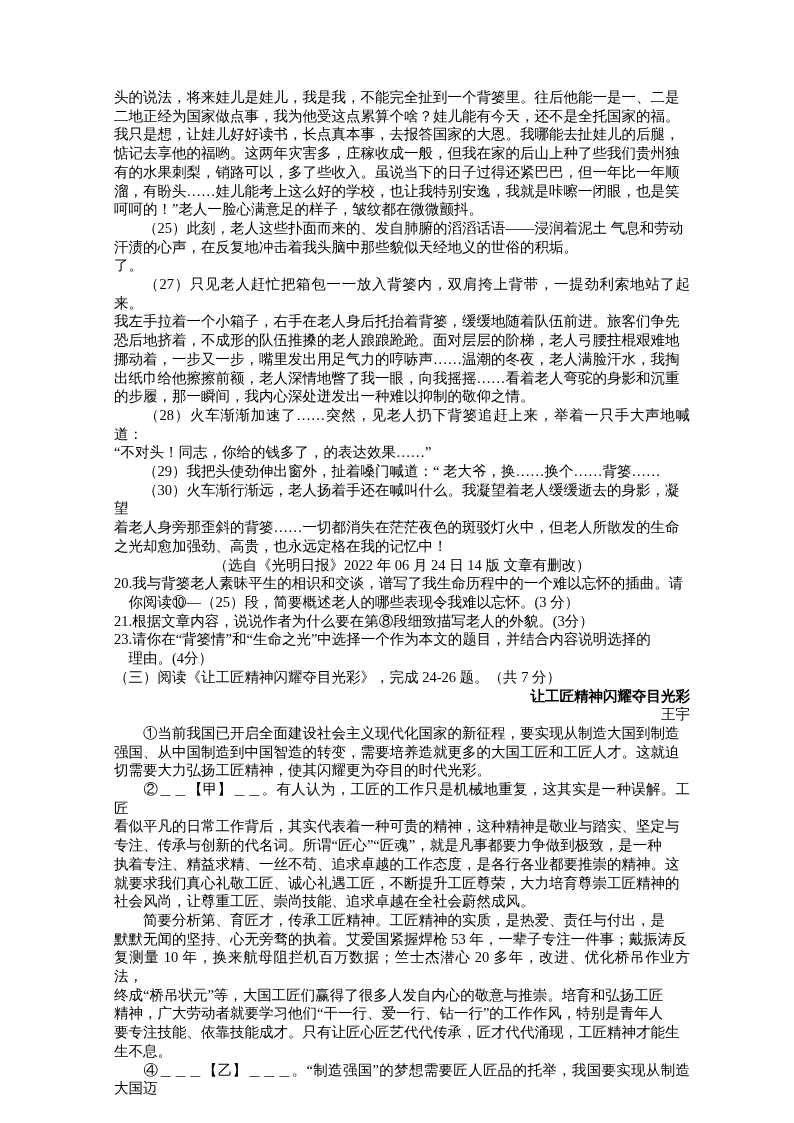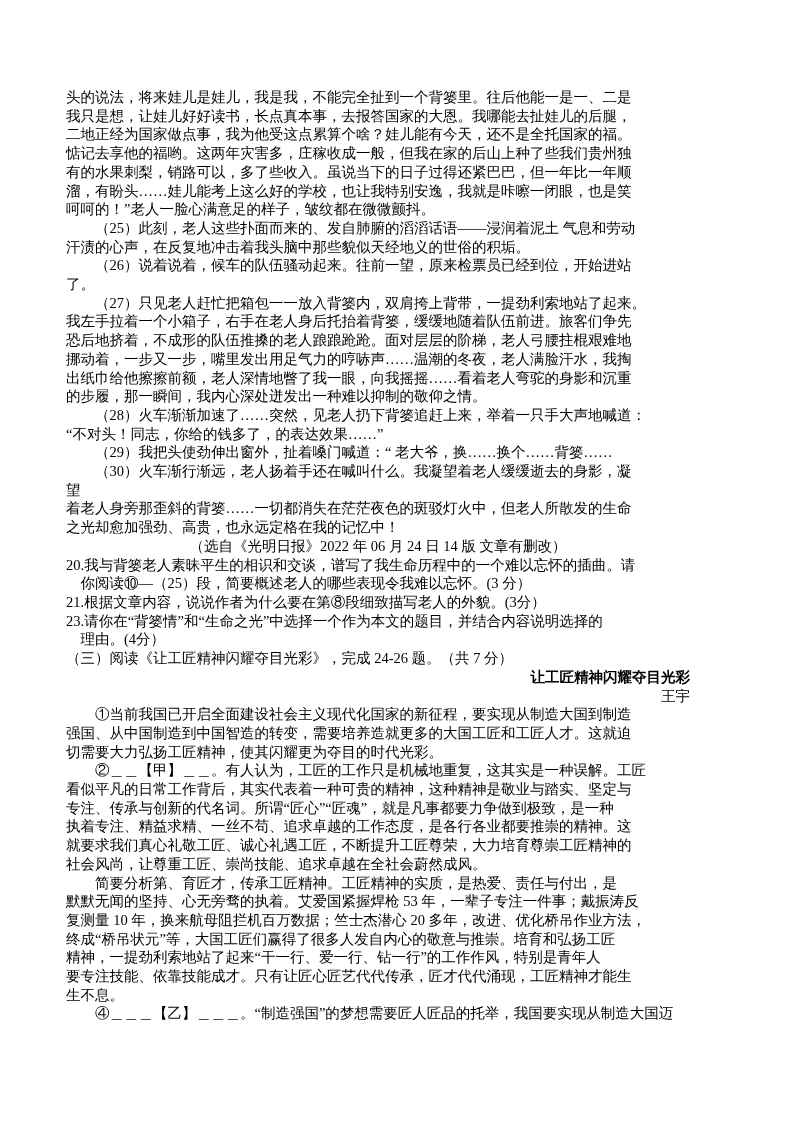--- a/index.html
+++ b/index.html
@@ -7,21 +7,21 @@
     padding: 0;
     background: #ffffff;
   }
   .page {
     position: relative;
     width: 794px;
     height: 1123px;
     background: #ffffff;
     overflow: hidden;
     box-sizing: border-box;
-    padding: 88px 104px 0 66px;
+    padding: 88px 104px 0 114px;
     font-family: "Liberation Serif", "DejaVu Serif", serif;
     font-size: 14.5px;
     line-height: 18.7px;
     color: #000000;
   }
   .textblock div.line {
     white-space: pre-wrap;
     text-align: justify;
     text-justify: inter-ideograph;
   }
@@ -39,29 +39,28 @@
     white-space: pre-wrap;
   }
 </style>
 </head>
 <body>
 
 <div class="page">
 
   <div class="textblock">
       <div class="line">头的说法，将来娃儿是娃儿，我是我，不能完全扯到一个背篓里。往后他能一是一、二是</div>
+      <div class="line">二地正经为国家做点事，我为他受这点累算个啥？娃儿能有今天，还不是全托国家的福。</div>
       <div class="line">我只是想，让娃儿好好读书，长点真本事，去报答国家的大恩。我哪能去扯娃儿的后腿，</div>
-      <div class="line">二地正经为国家做点事，我为他受这点累算个啥？娃儿能有今天，还不是全托国家的福。</div>
       <div class="line">惦记去享他的福哟。这两年灾害多，庄稼收成一般，但我在家的后山上种了些我们贵州独</div>
       <div class="line">有的水果刺梨，销路可以，多了些收入。虽说当下的日子过得还紧巴巴，但一年比一年顺</div>
       <div class="line">溜，有盼头……娃儿能考上这么好的学校，也让我特别安逸，我就是咔嚓一闭眼，也是笑</div>
       <div class="line">呵呵的！”老人一脸心满意足的样子，皱纹都在微微颤抖。</div>
       <div class="line">　　（25）此刻，老人这些扑面而来的、发自肺腑的滔滔话语——浸润着泥土 气息和劳动</div>
       <div class="line">汗渍的心声，在反复地冲击着我头脑中那些貌似天经地义的世俗的积垢。</div>
-      <div class="line">　　（26）说着说着，候车的队伍骚动起来。往前一望，原来检票员已经到位，开始进站</div>
       <div class="line">了。</div>
       <div class="line">　　（27）只见老人赶忙把箱包一一放入背篓内，双肩挎上背带，一提劲利索地站了起来。</div>
       <div class="line">我左手拉着一个小箱子，右手在老人身后托抬着背篓，缓缓地随着队伍前进。旅客们争先</div>
       <div class="line">恐后地挤着，不成形的队伍推搡的老人踉踉跄跄。面对层层的阶梯，老人弓腰拄棍艰难地</div>
       <div class="line">挪动着，一步又一步，嘴里发出用足气力的哼哧声……温潮的冬夜，老人满脸汗水，我掏</div>
       <div class="line">出纸巾给他擦擦前额，老人深情地瞥了我一眼，向我摇摇……看着老人弯驼的身影和沉重</div>
       <div class="line">的步履，那一瞬间，我内心深处迸发出一种难以抑制的敬仰之情。</div>
       <div class="line">　　（28）火车渐渐加速了……突然，见老人扔下背篓追赶上来，举着一只手大声地喊道：</div>
       <div class="line">“不对头！同志，你给的钱多了，的表达效果……”</div>
       <div class="line">　　（29）我把头使劲伸出窗外，扯着嗓门喊道：“ 老大爷，换……换个……背篓……</div>
@@ -96,19 +95,19 @@
       <div class="line">　　②＿＿【甲】＿＿。有人认为，工匠的工作只是机械地重复，这其实是一种误解。工匠</div>
       <div class="line">看似平凡的日常工作背后，其实代表着一种可贵的精神，这种精神是敬业与踏实、坚定与</div>
       <div class="line">专注、传承与创新的代名词。所谓“匠心”“匠魂”，就是凡事都要力争做到极致，是一种</div>
       <div class="line">执着专注、精益求精、一丝不苟、追求卓越的工作态度，是各行各业都要推崇的精神。这</div>
       <div class="line">就要求我们真心礼敬工匠、诚心礼遇工匠，不断提升工匠尊荣，大力培育尊崇工匠精神的</div>
       <div class="line">社会风尚，让尊重工匠、崇尚技能、追求卓越在全社会蔚然成风。</div>
       <div class="line">　　简要分析第、育匠才，传承工匠精神。工匠精神的实质，是热爱、责任与付出，是</div>
       <div class="line">默默无闻的坚持、心无旁骛的执着。艾爱国紧握焊枪 53 年，一辈子专注一件事；戴振涛反</div>
       <div class="line">复测量 10 年，换来航母阻拦机百万数据；竺士杰潜心 20 多年，改进、优化桥吊作业方法，</div>
       <div class="line">终成“桥吊状元”等，大国工匠们赢得了很多人发自内心的敬意与推崇。培育和弘扬工匠</div>
-      <div class="line">精神，一提劲利索地站了起来“干一行、爱一行、钻一行”的工作作风，特别是青年人</div>
+      <div class="line">精神，广大劳动者就要学习他们“干一行、爱一行、钻一行”的工作作风，特别是青年人</div>
       <div class="line">要专注技能、依靠技能成才。只有让匠心匠艺代代传承，匠才代代涌现，工匠精神才能生</div>
       <div class="line">生不息。</div>
       <div class="line">　　④＿＿＿【乙】＿＿＿。“制造强国”的梦想需要匠人匠品的托举，我国要实现从制造大国迈</div>
     </div>
 
 </div>
 
 </body></html>

